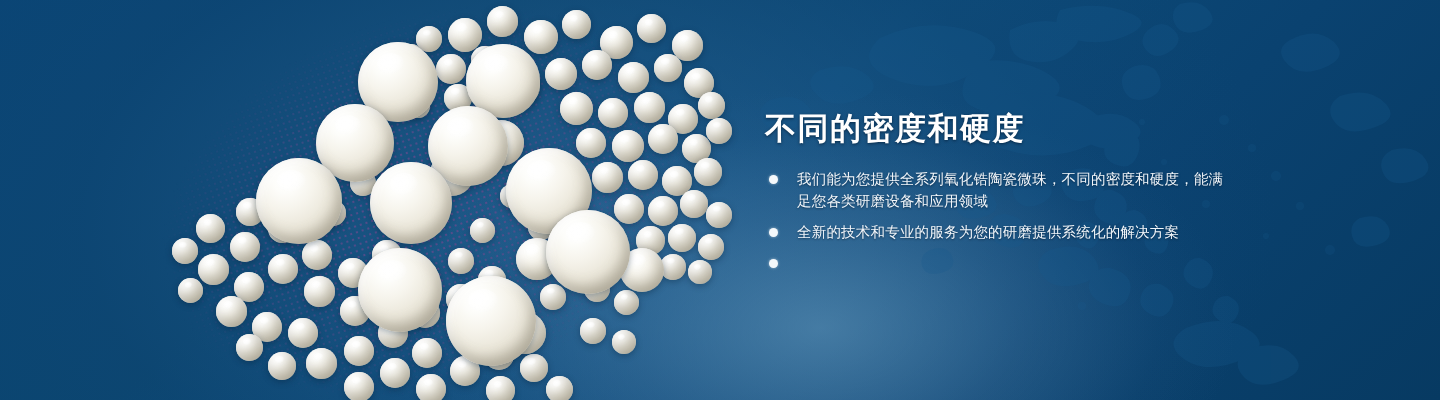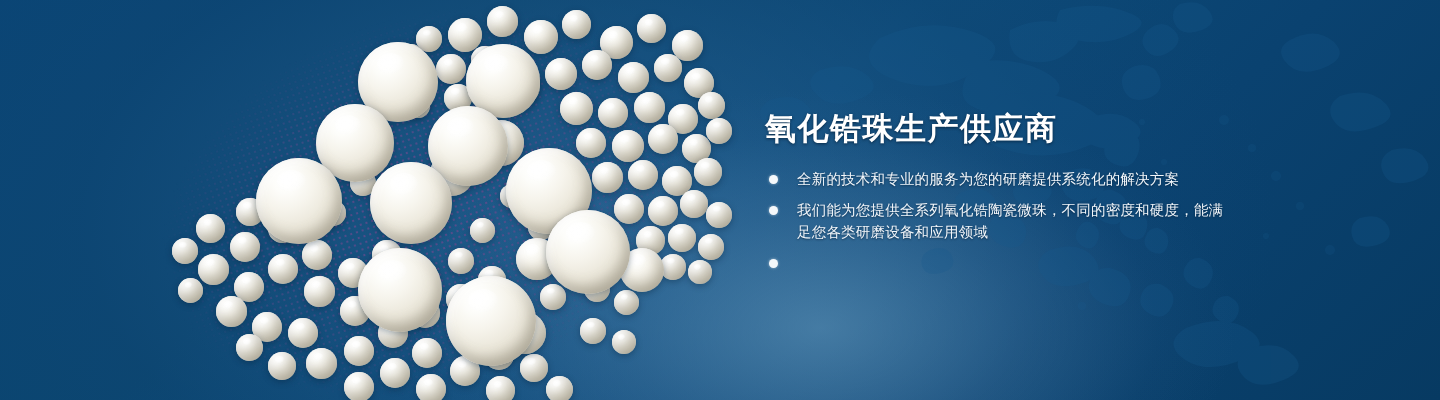--- a/index.html
+++ b/index.html
@@ -278,29 +278,29 @@
     <span class="bead" style="left:428px;top:106px;width:80px;height:80px;"></span>
     <span class="bead" style="left:256px;top:158px;width:86px;height:86px;"></span>
     <span class="bead" style="left:370px;top:162px;width:82px;height:82px;"></span>
     <span class="bead" style="left:506px;top:148px;width:86px;height:86px;"></span>
     <span class="bead" style="left:358px;top:248px;width:84px;height:84px;"></span>
     <span class="bead" style="left:446px;top:276px;width:90px;height:90px;"></span>
     <span class="bead" style="left:546px;top:210px;width:84px;height:84px;"></span>
   </div>
 
   <div class="content">
-    <h1 class="headline">氧化锆珠生产供应商</h1>
+    <h1 class="headline">不同的密度和硬度</h1>
     <ul class="bullets">
+      <li class="bullet">
+        <span class="dot"></span>
+        <span>我们能为您提供全系列氧化锆陶瓷微珠，不同的密度和硬度，能满足您各类研磨设备和应用领域</span>
+      </li>
       <li class="bullet">
         <span class="dot"></span>
         <span>全新的技术和专业的服务为您的研磨提供系统化的解决方案</span>
       </li>
       <li class="bullet">
         <span class="dot"></span>
-        <span>我们能为您提供全系列氧化锆陶瓷微珠，不同的密度和硬度，能满足您各类研磨设备和应用领域</span>
-      </li>
-      <li class="bullet">
-        <span class="dot"></span>
       </li>
     </ul>
   </div>
 
 </div>
 
 </body></html>

